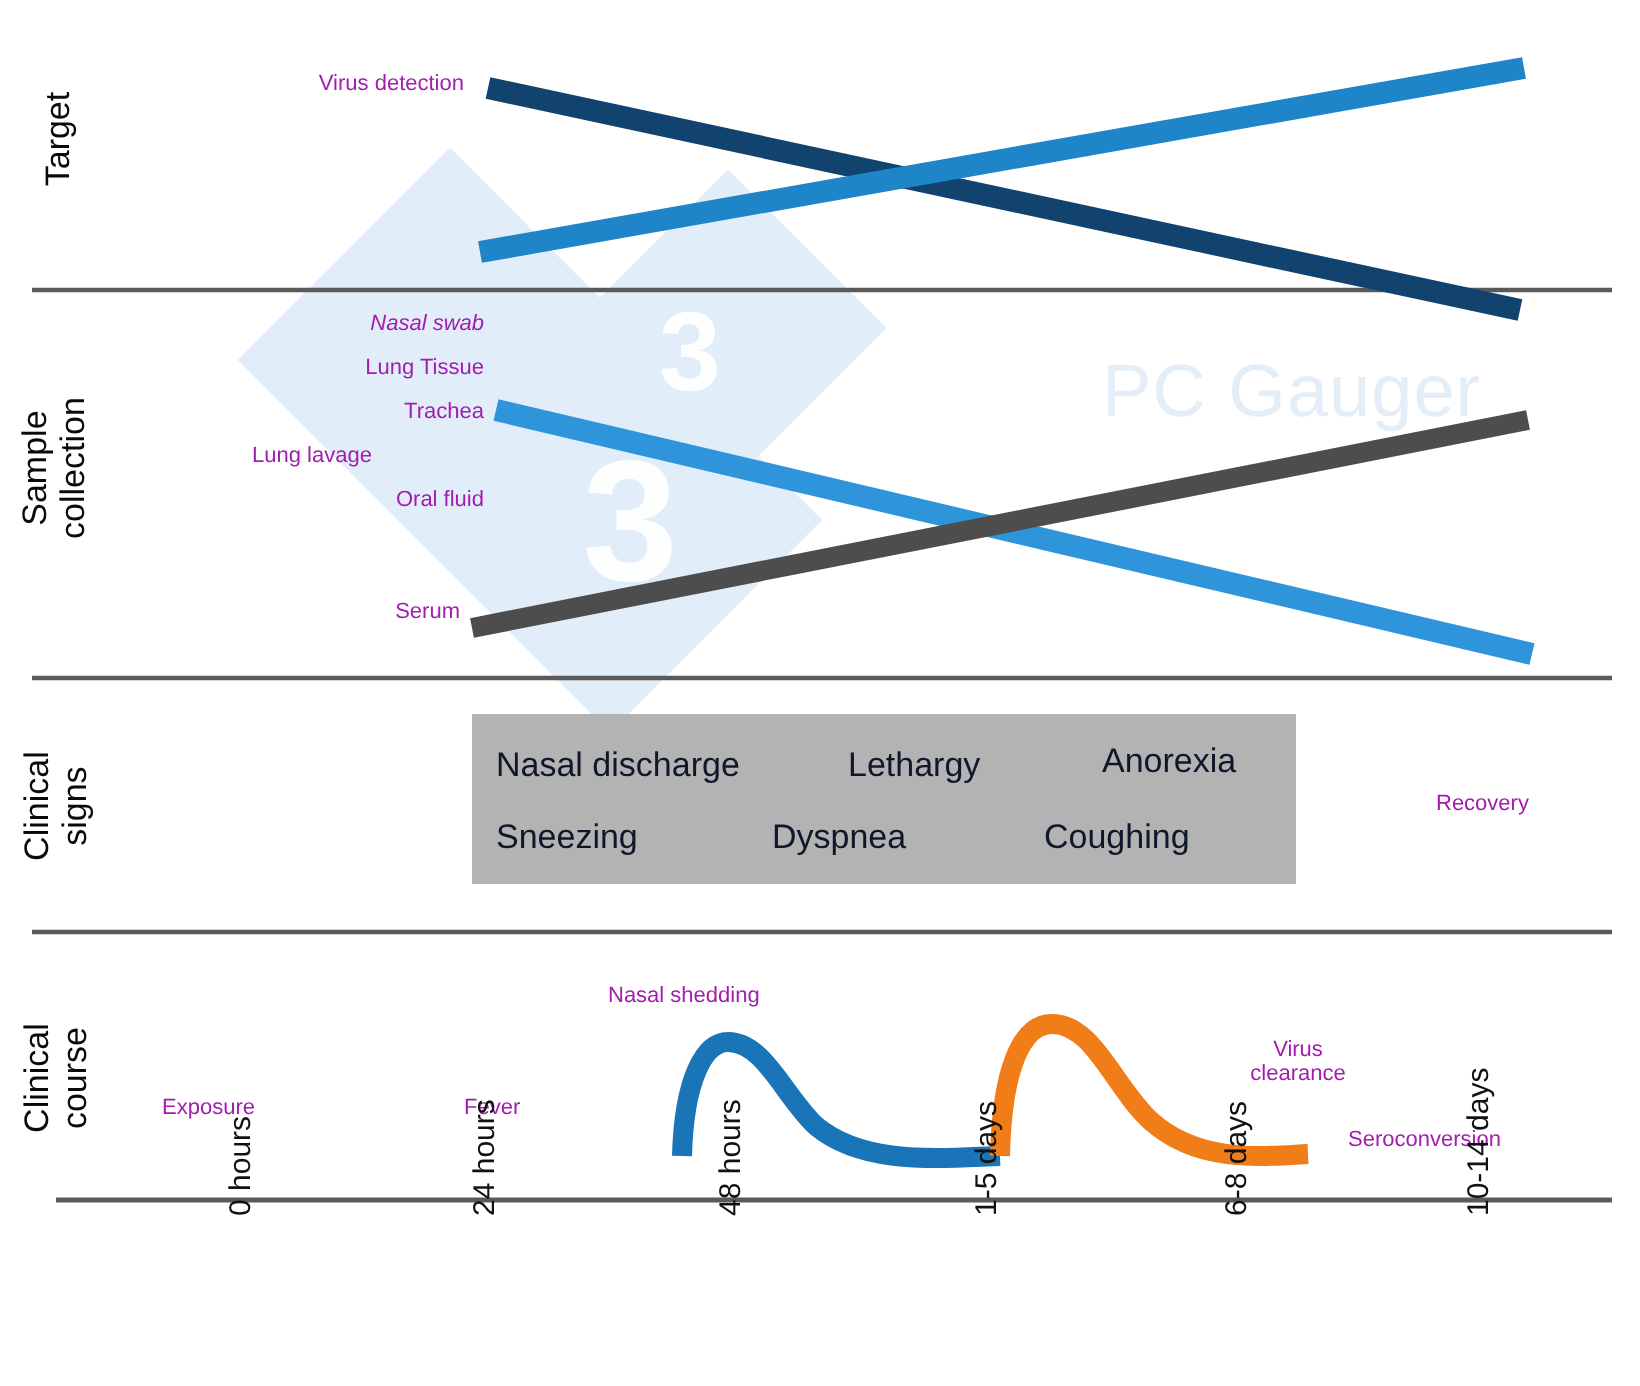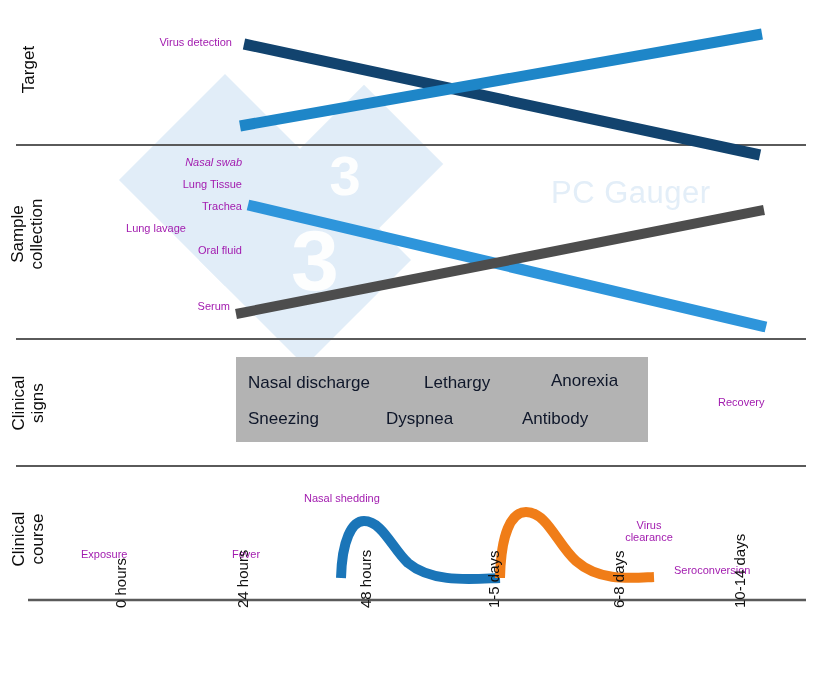--- a/index.html
+++ b/index.html
@@ -22,21 +22,21 @@
   .txt{position:absolute;font-size:11px;color:#a21caf;white-space:nowrap;line-height:1.13;}
   .txt.c{text-align:center;}
   .txt.r{text-align:right;}
   .tick{
     position:absolute;font-size:15px;color:#111;white-space:nowrap;
     transform:rotate(-90deg);transform-origin:0% 0%;
   }
   .signs-box{position:absolute;background:#b3b3b3;}
   .sign-txt{position:absolute;font-size:17px;color:#0f172a;white-space:nowrap;}
   .wmtext{
-    position:absolute;font-size:31px;color:#e3eef8;
+    position:absolute;font-size:37px;color:#e3eef8;
     letter-spacing:0.5px;white-space:nowrap;
   }
 </style>
 </head>
 <body>
 
 <div id="stage">
 
   <svg class="wm-layer" viewBox="0 0 820 693" width="820" height="693">
     <g fill="#e1edf8">
@@ -88,21 +88,21 @@
 signs</div>
 
   <div class="signs-box" style="left:236px;top:357px;width:412px;height:85px;"></div>
 
   <div class="sign-txt" style="left:248px;top:373px;">Nasal discharge</div>
   <div class="sign-txt" style="left:424px;top:373px;">Lethargy</div>
   <div class="sign-txt" style="left:551px;top:371px;">Anorexia</div>
 
   <div class="sign-txt" style="left:248px;top:409px;">Sneezing</div>
   <div class="sign-txt" style="left:386px;top:409px;">Dyspnea</div>
-  <div class="sign-txt" style="left:522px;top:409px;">Antibody</div>
+  <div class="sign-txt" style="left:522px;top:409px;">Coughing</div>
 
   <div class="txt" style="left:718px;top:396px;">Recovery</div>
 
   <div class="band-label rot90" style="left:-20px;top:520px;width:96px;white-space:pre-line;">Clinical
 course</div>
 
   <div class="txt" style="left:81px;top:548px;">Exposure</div>
   <div class="txt" style="left:232px;top:548px;">Fever</div>
   <div class="txt" style="left:304px;top:492px;">Nasal shedding</div>
   <div class="txt c" style="left:600px;top:519px;width:98px;white-space:pre-line;">Virus

